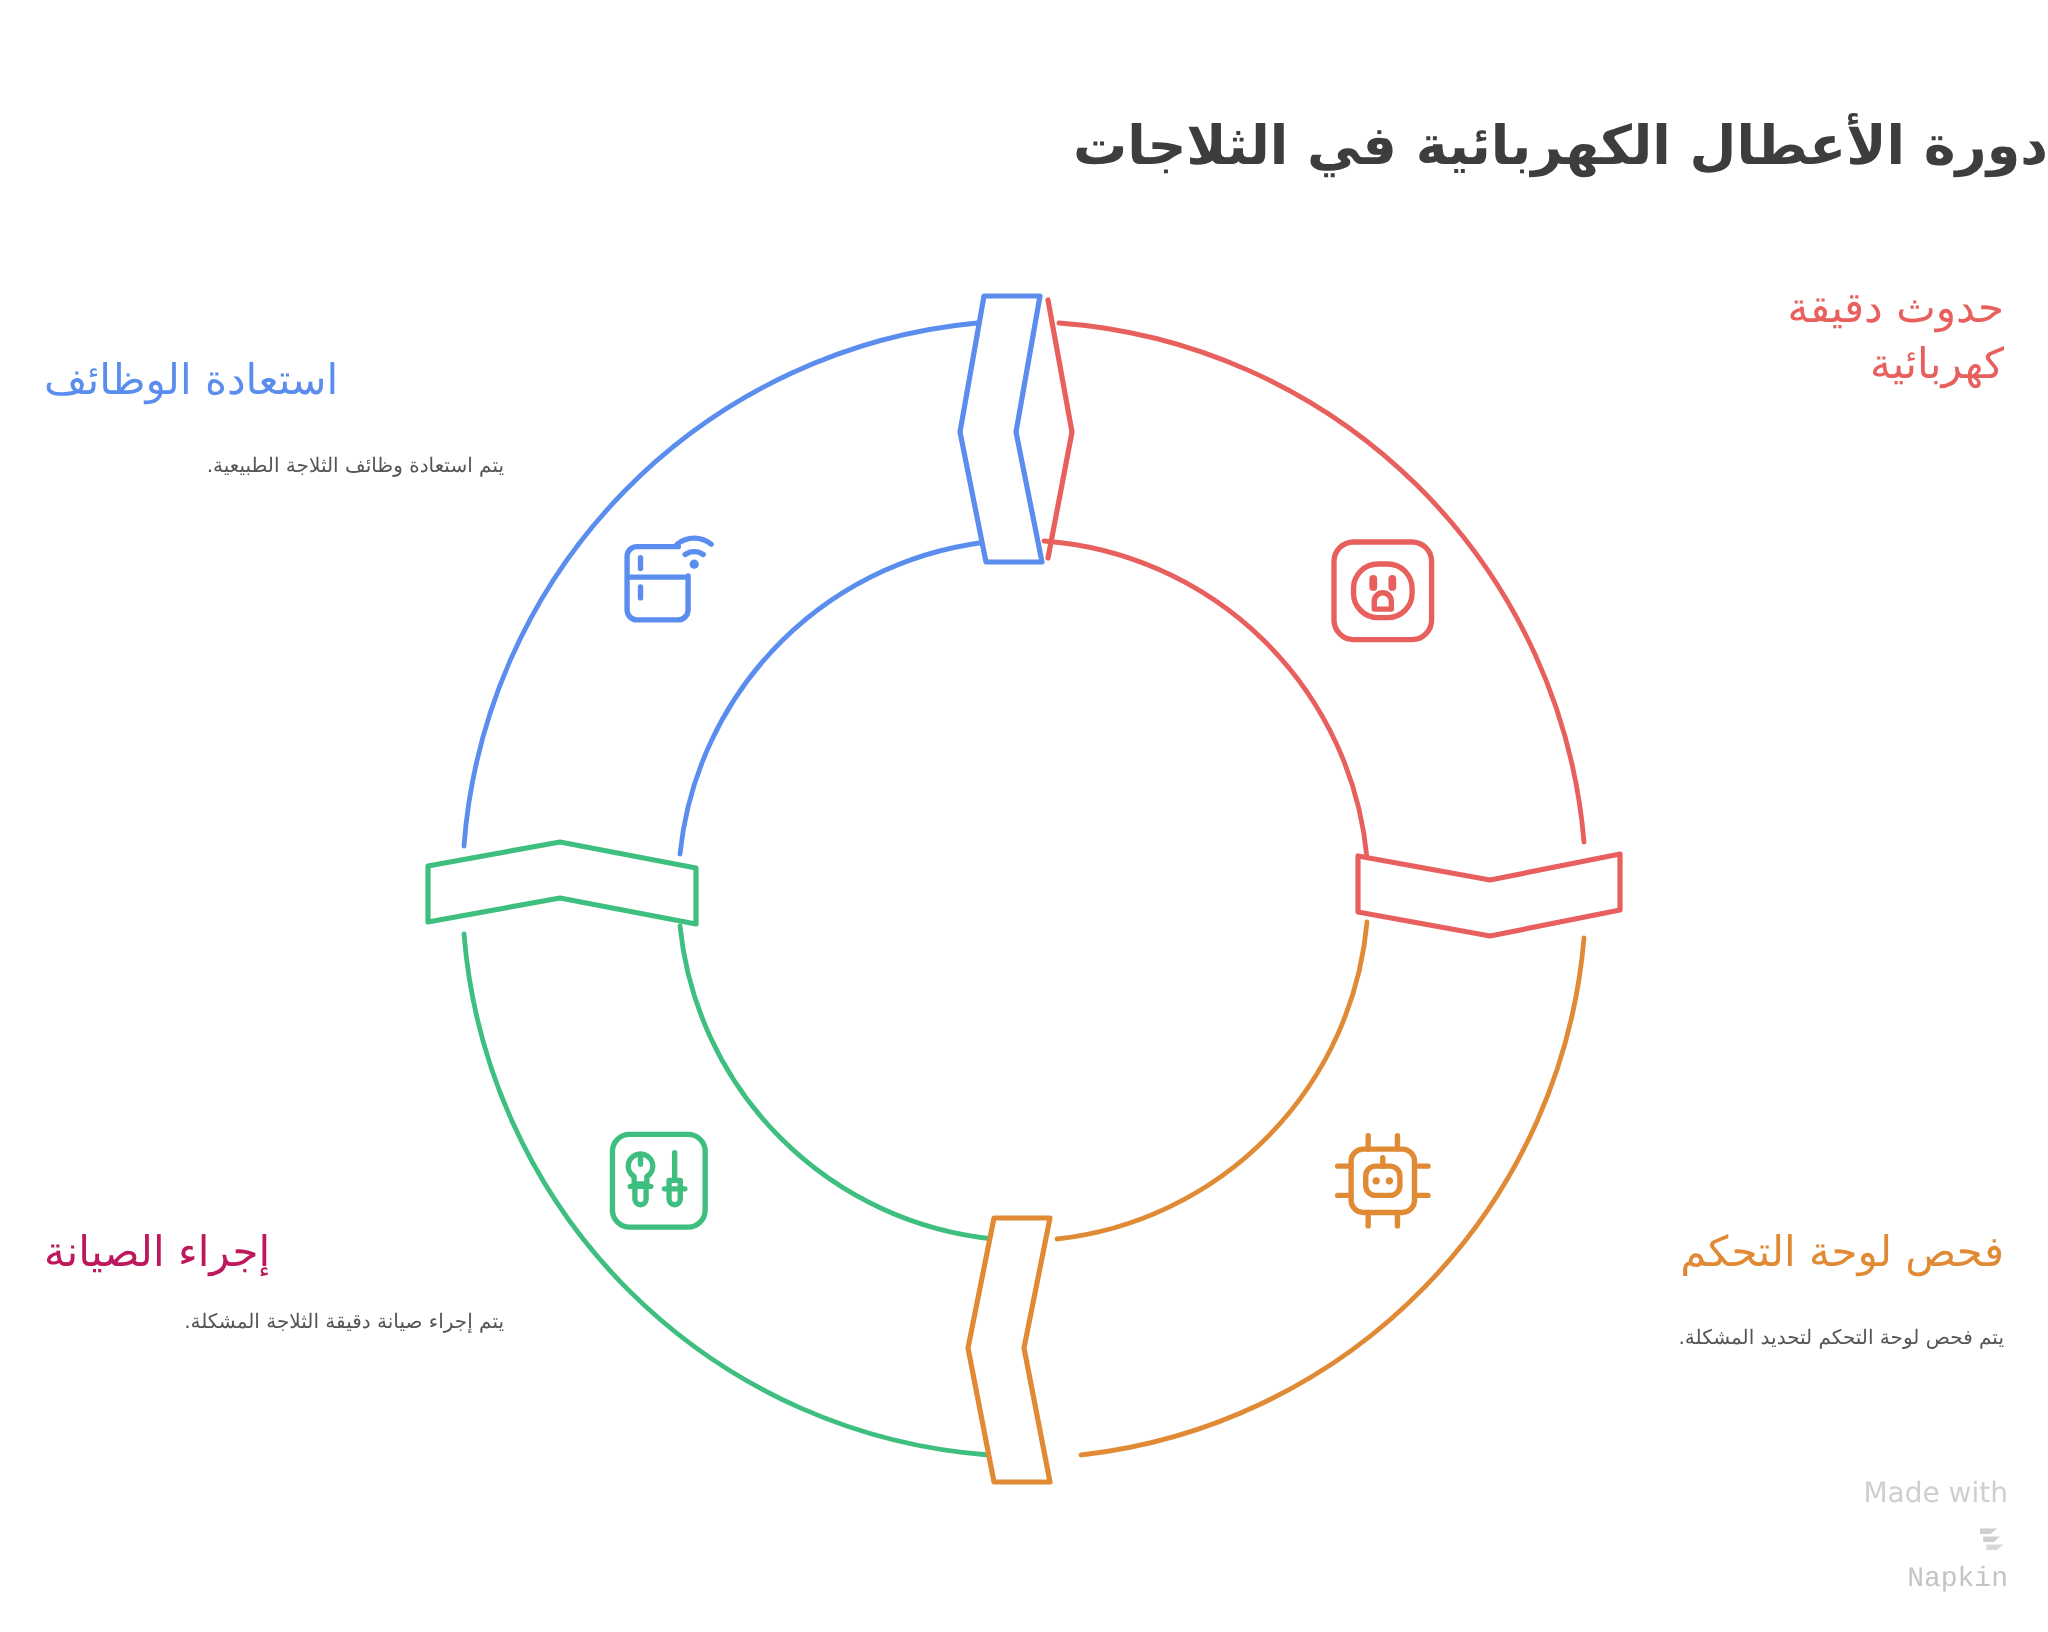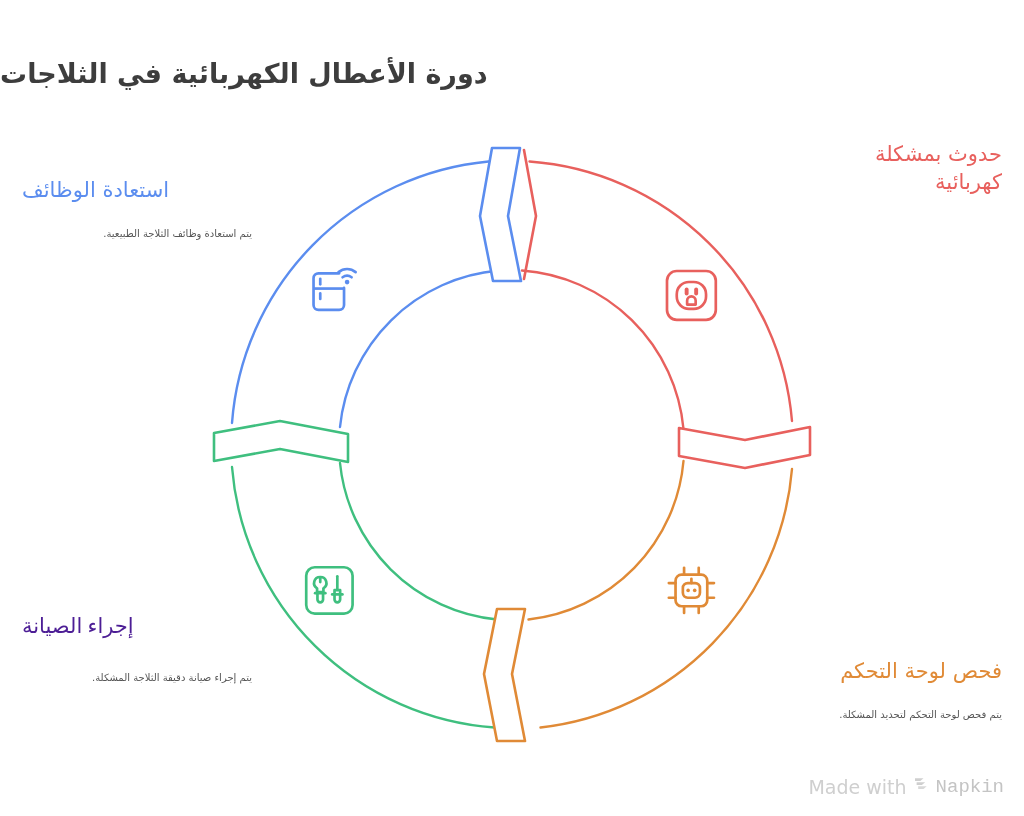--- a/index.html
+++ b/index.html
@@ -13,21 +13,21 @@
     position: relative;
     overflow: hidden;
     font-family: "DejaVu Sans", "Liberation Sans", sans-serif;
   }
 
   #page-title {
     position: absolute;
     top: 58px;
     left: 0;
     width: 1024px;
-    text-align: left;
+    text-align: right;
     font-size: 27px;
     font-weight: bold;
     color: #3d3d3d;
     letter-spacing: 0px;
     direction: rtl;
   }
 
   #cycle-svg {
     position: absolute;
     top: 0;
@@ -62,53 +62,54 @@
   }
   #step-problem .step-title { color: #e8605d; }
 
   
   #step-control {
     top: 612px;
     right: 22px;
     width: 230px;
     text-align: right;
   }
-  #step-control .step-title { color: #e08a36; margin-bottom: 22px; margin-top: 45px; }
+  #step-control .step-title { color: #e08a36; margin-bottom: 22px; }
 
   
   #step-maintenance {
     top: 612px;
     left: 22px;
     width: 230px;
     text-align: left;
   }
-  #step-maintenance .step-title { color: #4c1d95; margin-bottom: 30px; font-family: Liberation Serif, serif; }
+  #step-maintenance .step-title { color: #be185d; margin-bottom: 14px; }
   #step-maintenance .step-desc { text-align: right; }
 
   
   #step-restore {
     top: 176px;
     left: 22px;
     width: 230px;
     text-align: left;
   }
   #step-restore .step-title { color: #5b8def; margin-bottom: 22px; }
   #step-restore .step-desc { text-align: right; }
 
   
   #watermark {
     position: absolute;
     right: 20px;
     bottom: 18px;
     display: flex;
-    align-items: flex-start;
+    align-items: flex-end;
     gap: 7px;
     color: #cfcfcf;
-    font-size: 19px;
+    font-size: 14px;
     direction: ltr;
+    flex-direction: column;
   }
   #watermark .wm-text { color: #cfcfcf; }
   #watermark .wm-brand { color: #c4c4c4; font-family: Liberation Mono, monospace; }
 </style>
 </head>
 <body>
 
 <div id="page-title">دورة الأعطال الكهربائية في الثلاجات</div>
 
 <svg id="cycle-svg" width="1024" height="816" viewBox="0 0 1024 816">
@@ -194,21 +195,21 @@
     <line x1="12.5" y1="10.5" x2="12.5" y2="15" stroke="#5b8def" stroke-width="2.2" stroke-linecap="round"></line>
     <line x1="12.5" y1="22.5" x2="12.5" y2="27" stroke="#5b8def" stroke-width="2.2" stroke-linecap="round"></line>
 
     <path d="M 27.5 5.0 a 11 11 0 0 1 14.0 0" fill="none" stroke="#5b8def" stroke-width="2.2" stroke-linecap="round"></path>
     <path d="M 30.8 9.2 a 6.4 6.4 0 0 1 7.4 0" fill="none" stroke="#5b8def" stroke-width="2.2" stroke-linecap="round"></path>
     <circle cx="34.5" cy="13.2" r="1.9" fill="#5b8def"></circle>
   </g>
 </svg>
 
 <div class="step-block" id="step-problem">
-  <div class="step-title">حدوث بمشكلة
+  <div class="step-title">حدوث دقيقة
 كهربائية</div>
 </div>
 
 <div class="step-block" id="step-control">
   <div class="step-title">فحص لوحة التحكم</div>
   <div class="step-desc">يتم فحص لوحة التحكم لتحديد المشكلة.</div>
 </div>
 
 <div class="step-block" id="step-maintenance">
   <div class="step-title">إجراء الصيانة</div>

